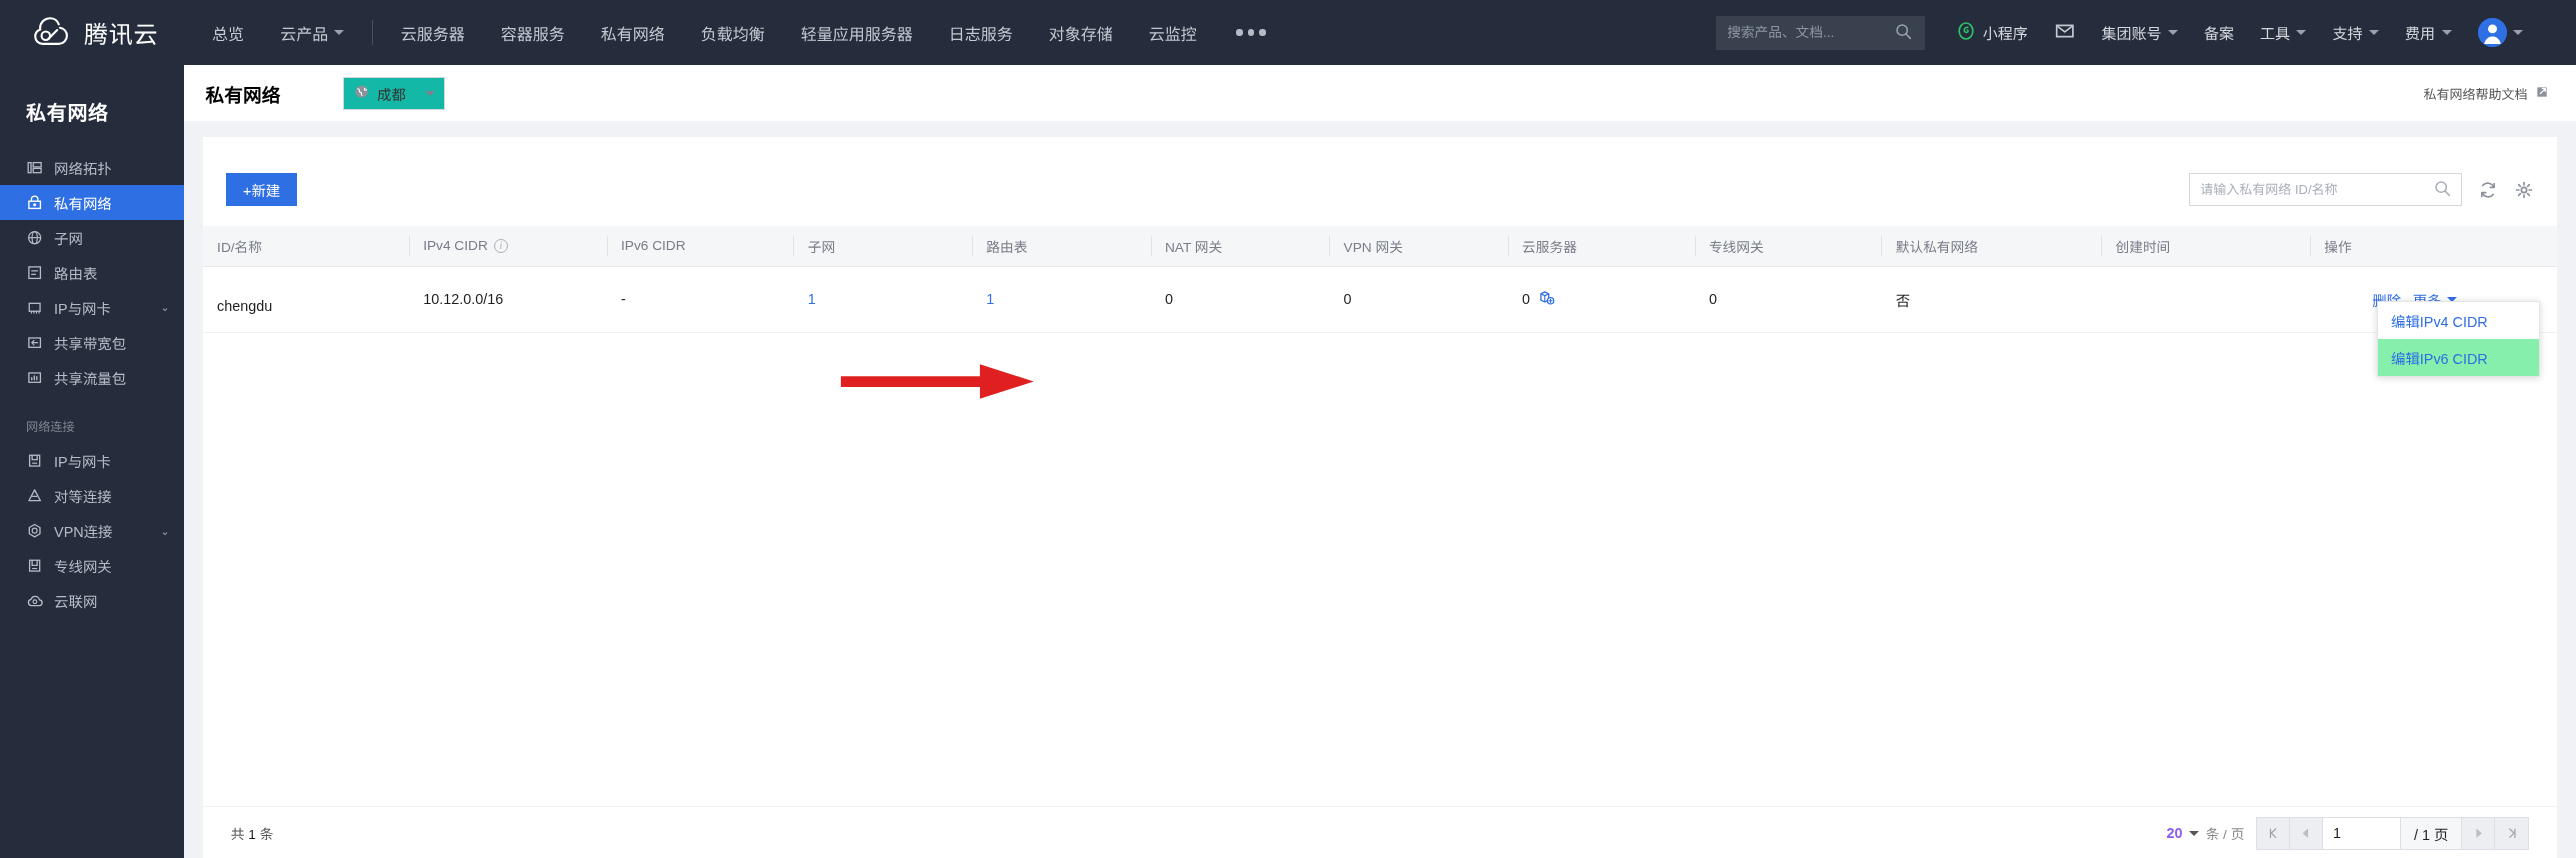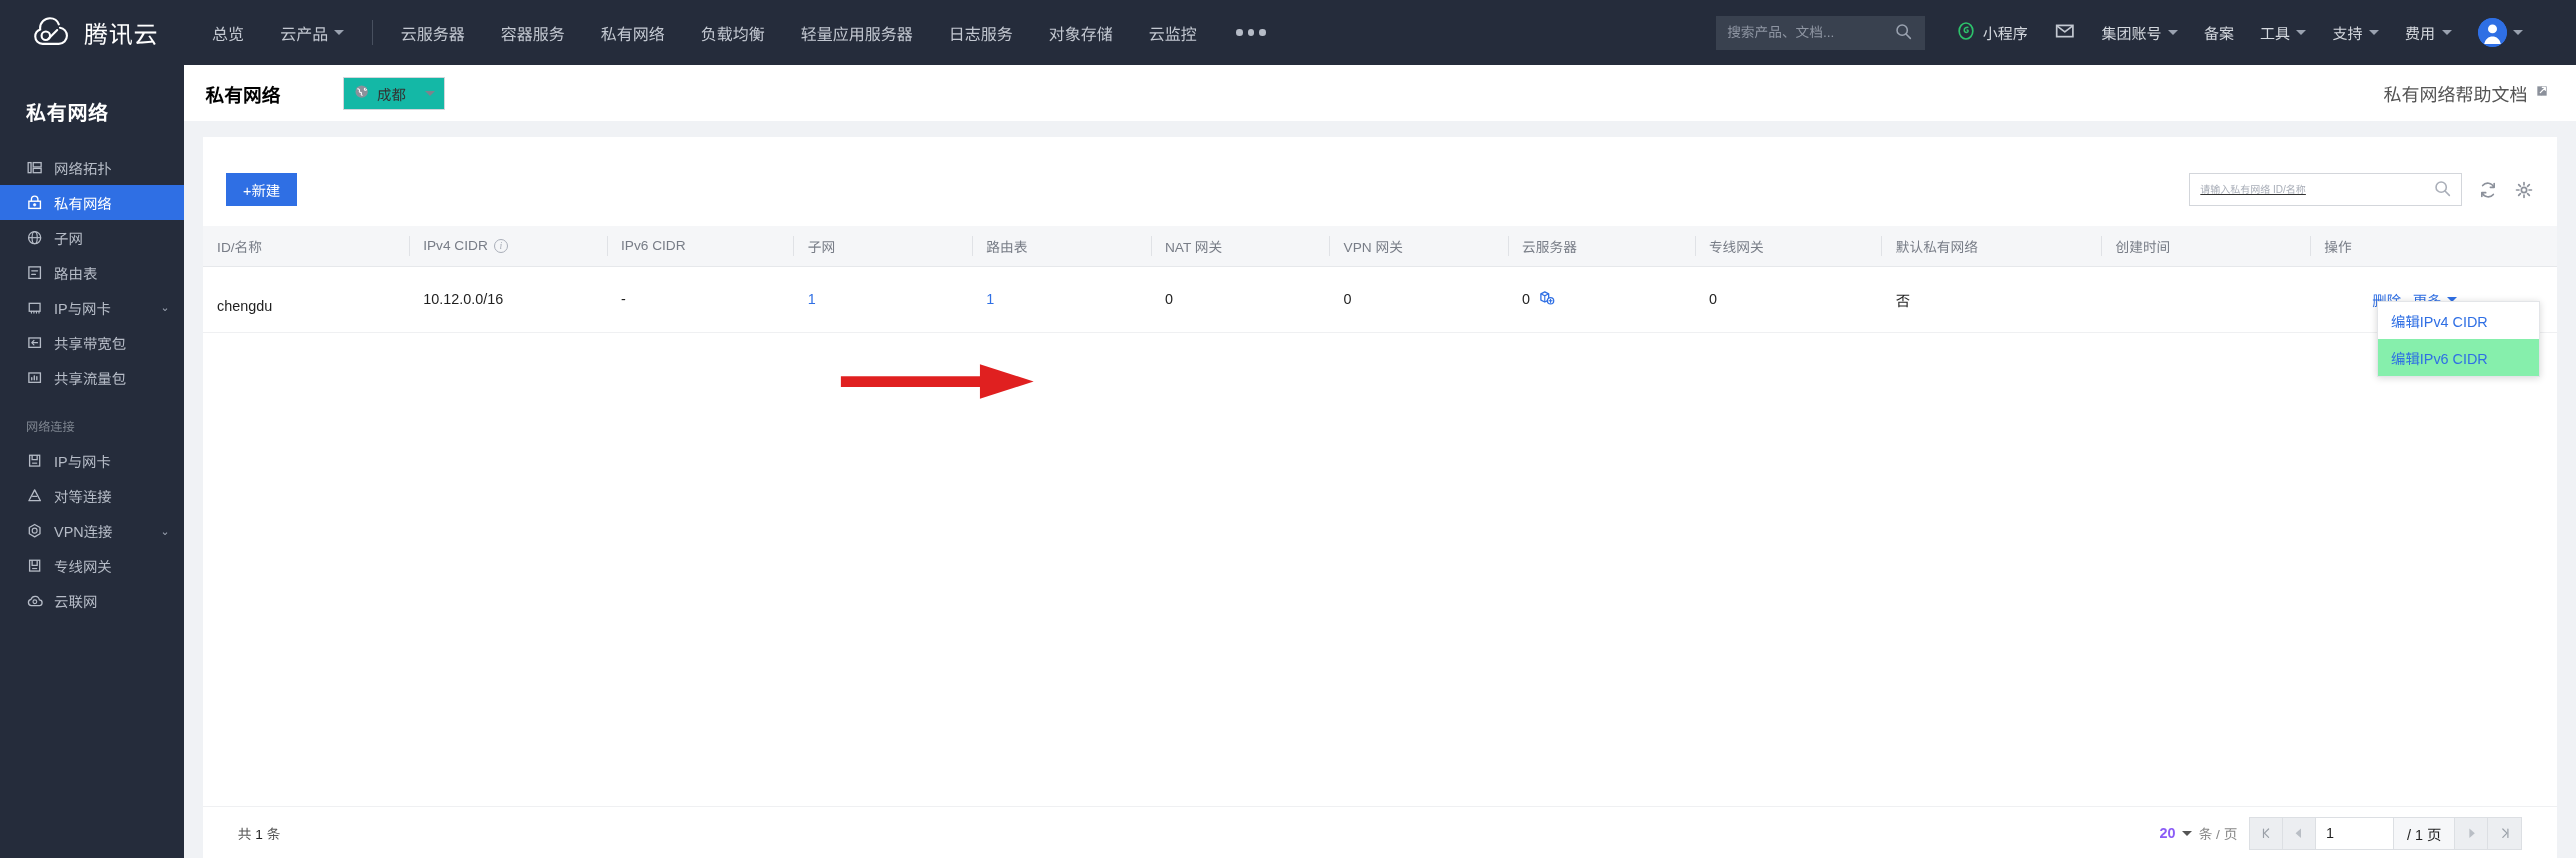--- a/index.html
+++ b/index.html
@@ -95,21 +95,21 @@
   }
   .page-title { font-size: 18.7px; font-weight: bold; color: #000; margin-right: 18.7px; }
   .region-select {
     border: 0.7px solid #d3d6db; height: 33px; width: 102px;
     display: flex; align-items: center; padding: 0 8.6px;
     gap: 7.2px; cursor: pointer; background: #14b8a6; margin-left: 44px;
   }
   .region-name { font-size: 14.4px; color: #333; }
   .region-caret { margin-left: auto; }
   .help-link {
-    margin-left: auto; font-size: 18px; color: #555;
+    margin-left: auto; font-size: 13px; color: #555;
     display: flex; align-items: center; gap: 6.5px; cursor: pointer;
   }
 
   .content-card {
     background: #fff; margin: 16px 18.7px 0 18.7px;
     flex: 1; display: flex; flex-direction: column;
     min-height: 0; position: relative;
   }
   .toolbar {
     display: flex; align-items: flex-start; padding: 36px 23px 20px 23px;
@@ -118,22 +118,22 @@
     background: #2f6fe4; color: #fff; font-size: 14.4px;
     border: none; height: 33px; padding: 0 17.3px; cursor: pointer;
     font-family: inherit;
   }
   .toolbar-right { margin-left: auto; display: flex; align-items: center; gap: 16px; }
   .tbl-search {
     border: 0.7px solid #d3d6db; height: 33px; width: 273px;
     display: flex; align-items: center; padding: 0 10px; background: #fff;
   }
   .tbl-search input {
-    border: none; outline: none; font-size: 10px; width: 100%;
-    color: #333; font-family: inherit; background: transparent; text-decoration: underline;
+    border: none; outline: none; font-size: 13px; width: 100%;
+    color: #333; font-family: inherit; background: transparent;
   }
   .tbl-search input::placeholder { color: #a9aeb8; }
   .icon-btn { cursor: pointer; display: flex; align-items: center; }
 
   
   .tbl-wrap { flex: 1; overflow: hidden; position: relative; }
   table.vpc-table { width: 100%; border-collapse: collapse; table-layout: fixed; }
   .vpc-table thead th {
     background: #f5f6f8; height: 40px; text-align: left;
     font-size: 13.7px; font-weight: normal; color: #787d87;
@@ -181,21 +181,21 @@
     white-space: nowrap;
   }
   .more-menu-item.hovered { background: #86efac; }
 
   
   .red-arrow { position: absolute; z-index: 60; pointer-events: none; }
 
   
   .card-footer {
     height: 53px; display: flex; align-items: center;
-    padding: 0 35px; border-top: 0.7px solid #eff0f2; flex-shrink: 0;
+    padding: 0 28px; border-top: 0.7px solid #eff0f2; flex-shrink: 0;
   }
   .total-text { font-size: 13.7px; color: #555; }
   .total-text b { font-weight: normal; color: #1f1f1f; }
   .pager { margin-left: auto; display: flex; align-items: center; gap: 11.5px; }
   .page-size { display: flex; align-items: center; gap: 6.5px; font-size: 13.7px; color: #888; cursor: pointer; }
   .page-size b { color: #8b5cf6; font-weight: bold; font-size: 14.4px; }
   .pg-group { display: flex; align-items: center; border: 0.7px solid #dcdfe3; height: 33px; }
   .pg-btn {
     width: 33px; height: 100%; display: flex; align-items: center;
     justify-content: center; background: #eceef1; cursor: pointer;

